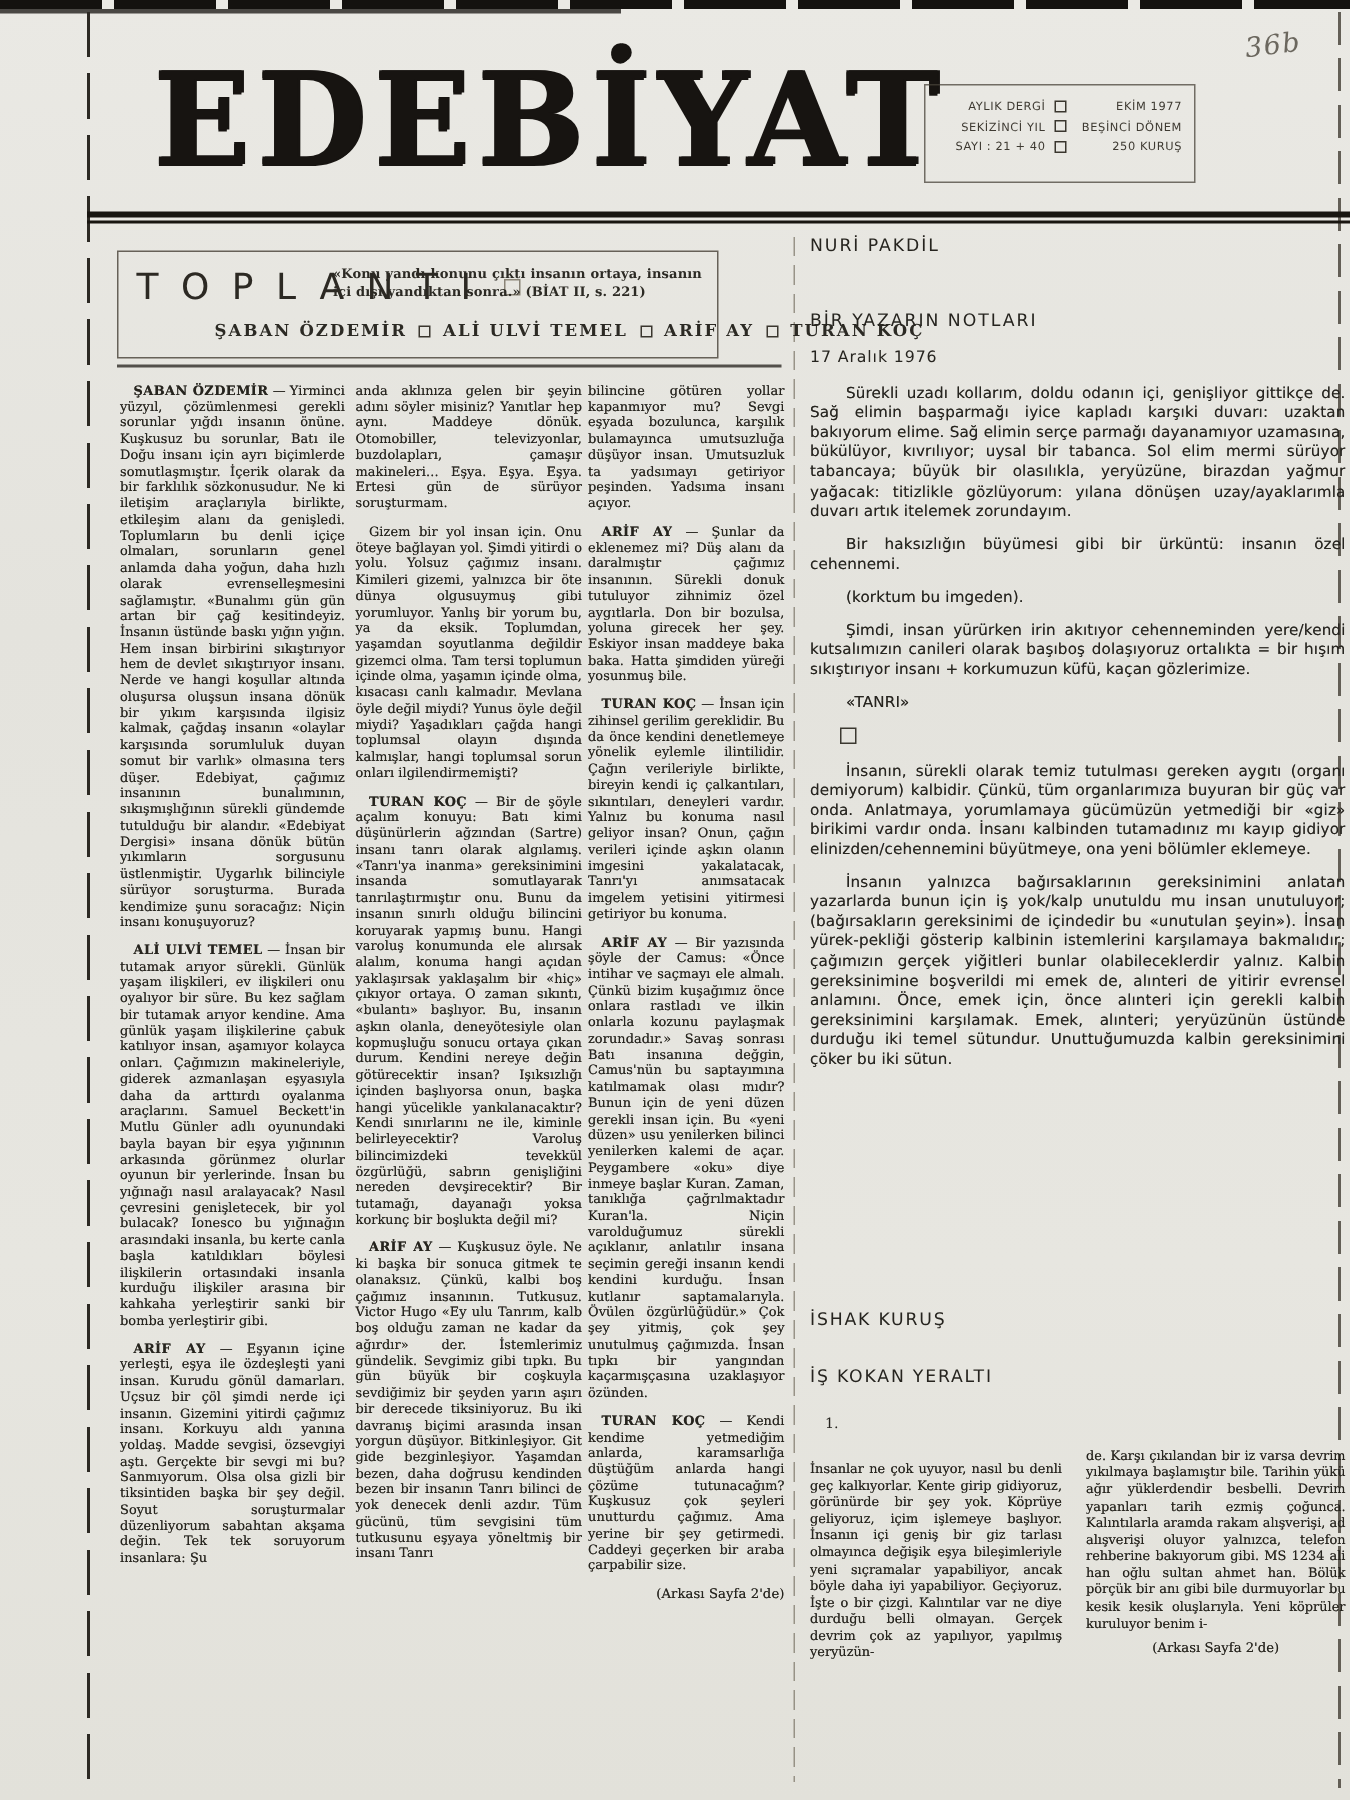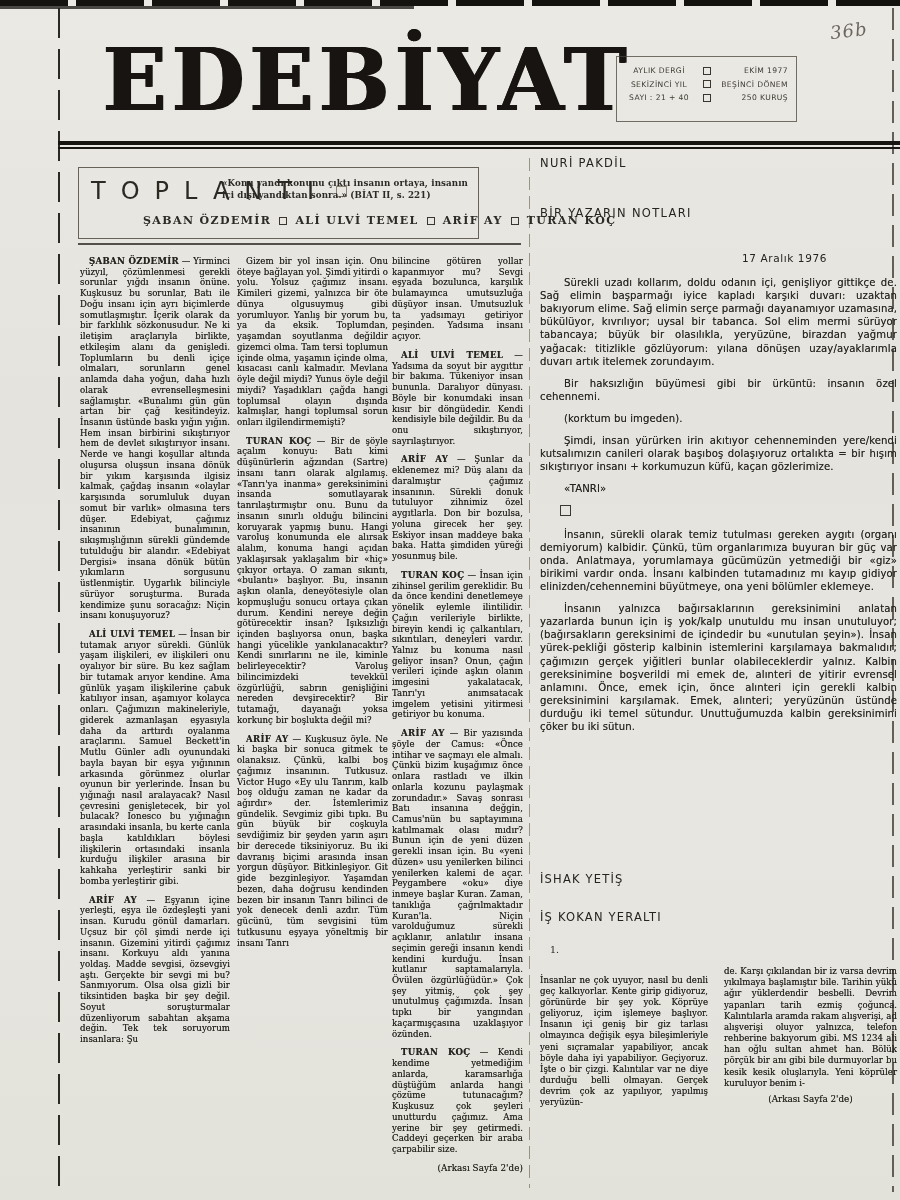--- a/index.html
+++ b/index.html
@@ -23,21 +23,21 @@
         color:#6b675e;transform:rotate(-7deg);letter-spacing:1px;}
 
   
   .masthead{position:absolute;left:102px;top:30px;margin:0;font-size:84px;font-weight:bold;
             letter-spacing:5px;color:#171411;transform:scaleY(1.02);
             text-shadow:1.6px 0 0 #171411,0 .8px 0 #171411;white-space:nowrap;}
   .infobox{position:absolute;left:616px;top:56px;width:181px;height:66px;
            border:1px solid rgba(72,67,58,.75);padding:9px 8px 0 4px;
            font-family:"DejaVu Sans",sans-serif;font-size:7.6px;color:#3e3a32;letter-spacing:.4px;}
   .inforow{display:flex;align-items:center;justify-content:flex-start;margin-bottom:4.5px;}
-  .il{width:76px;text-align:center;}
+  .il{width:76px;text-align:right;}
   .iv{flex:1;text-align:right;}
   .sq{display:inline-block;width:8px;height:8px;border:1.3px solid #3a362e;margin:0 6px;flex:none;}
   .rule-double{position:absolute;left:58px;top:141px;width:842px;}
   .rule-double .r1{height:4px;background:#181510;}
   .rule-double .r2{height:2px;background:#181510;margin-top:2px;}
 
   
   .topbox{position:absolute;left:78px;top:167px;width:401px;height:72px;
           border:1px solid rgba(70,64,54,.8);padding:9px 10px 0 12px;}
   .toptitle{font-family:"DejaVu Sans",sans-serif;font-size:24px;letter-spacing:15px;
@@ -59,21 +59,21 @@
   .col3{left:392px;width:131px;}
   .blk{margin:0 0 8px 0;text-indent:9px;}
   .noind{text-indent:0;}
   .spk{font-weight:bold;letter-spacing:.3px;}
   .cont{text-align:right;font-weight:normal;font-size:8.8px;margin-top:6px;}
 
   
   .notes{position:absolute;left:540px;top:156px;width:357px;font-family:"DejaVu Sans",sans-serif;color:#26241f;}
   .notes .author,.notes .title{margin:0;font-size:11.5px;font-weight:400;letter-spacing:1.3px;}
   .notes .title{margin-top:36px;}
-  .notes .date{margin-top:32px;text-align:right;padding-right:70px;font-size:10.5px;letter-spacing:.6px;}
+  .notes .date{margin-top:12px;padding-right:70px;font-size:10.5px;letter-spacing:.6px;}
   .notes .body{margin-top:12px;}
   .notes p{margin:0 0 9px 0;font-size:10.1px;line-height:1.3;text-align:justify;
            text-indent:24px;letter-spacing:.1px;text-shadow:0 0 .35px rgba(38,36,31,.6);}
   .sqdiv{width:11px;height:11px;border:1.5px solid #3b3830;margin:8px 0 12px 20px;}
 
   
   .caves{position:absolute;left:540px;top:872px;width:357px;font-family:"DejaVu Sans",sans-serif;color:#26241f;}
   .caves .author,.caves .t1,.caves .t2{margin:0;font-size:11.5px;font-weight:400;letter-spacing:1.2px;}
   .caves .t1{margin-top:24px;}
   .caves .t2{margin-top:7px;}
@@ -139,28 +139,28 @@
   </div>
   <div class="topbox-rule"></div>
 
   <div class="col col1">
     <p class="blk"><b class="spk">ŞABAN ÖZDEMİR</b><span> — Yirminci yüzyıl, çözümlenmesi gerekli sorunlar yığdı insanın önüne. Kuşkusuz bu sorunlar, Batı ile Doğu insanı için ayrı biçimlerde somutlaşmıştır. İçerik olarak da bir farklılık sözkonusudur. Ne ki iletişim araçlarıyla birlikte, etkileşim alanı da genişledi. Toplumların bu denli içiçe olmaları, sorunların genel anlamda daha yoğun, daha hızlı olarak evrenselleşmesini sağlamıştır. «Bunalımı gün gün artan bir çağ kesitindeyiz. İnsanın üstünde baskı yığın yığın. Hem insan birbirini sıkıştırıyor hem de devlet sıkıştırıyor insanı. Nerde ve hangi koşullar altında oluşursa oluşsun insana dönük bir yıkım karşısında ilgisiz kalmak, çağdaş insanın «olaylar karşısında sorumluluk duyan somut bir varlık» olmasına ters düşer. Edebiyat, çağımız insanının bunalımının, sıkışmışlığının sürekli gündemde tutulduğu bir alandır. «Edebiyat Dergisi» insana dönük bütün yıkımların sorgusunu üstlenmiştir. Uygarlık bilinciyle sürüyor soruşturma. Burada kendimize şunu soracağız: Niçin insanı konuşuyoruz?</span></p>
     <p class="blk"><b class="spk">ALİ ULVİ TEMEL</b><span> — İnsan bir tutamak arıyor sürekli. Günlük yaşam ilişkileri, ev ilişkileri onu oyalıyor bir süre. Bu kez sağlam bir tutamak arıyor kendine. Ama günlük yaşam ilişkilerine çabuk katılıyor insan, aşamıyor kolayca onları. Çağımızın makineleriyle, giderek azmanlaşan eşyasıyla daha da arttırdı oyalanma araçlarını. Samuel Beckett'in Mutlu Günler adlı oyunundaki bayla bayan bir eşya yığınının arkasında görünmez olurlar oyunun bir yerlerinde. İnsan bu yığınağı nasıl aralayacak? Nasıl çevresini genişletecek, bir yol bulacak? Ionesco bu yığınağın arasındaki insanla, bu kerte canla başla katıldıkları böylesi ilişkilerin ortasındaki insanla kurduğu ilişkiler arasına bir kahkaha yerleştirir sanki bir bomba yerleştirir gibi.</span></p>
     <p class="blk"><b class="spk">ARİF AY</b><span> — Eşyanın içine yerleşti, eşya ile özdeşleşti yani insan. Kurudu gönül damarları. Uçsuz bir çöl şimdi nerde içi insanın. Gizemini yitirdi çağımız insanı. Korkuyu aldı yanına yoldaş. Madde sevgisi, özsevgiyi aştı. Gerçekte bir sevgi mi bu? Sanmıyorum. Olsa olsa gizli bir tiksintiden başka bir şey değil. Soyut soruşturmalar düzenliyorum sabahtan akşama değin. Tek tek soruyorum insanlara: Şu</span></p>
   </div>
 
   <div class="col col2">
+    <p class="blk noind"><span>anda aklınıza gelen bir şeyin adını söyler misiniz? Yanıtlar hep aynı. Maddeye dönük. Otomobiller, televizyonlar, buzdolapları, çamaşır makineleri... Eşya. Eşya. Eşya. Ertesi gün de sürüyor soruşturmam.</span></p>
     <p class="blk"><span>Gizem bir yol insan için. Onu öteye bağlayan yol. Şimdi yitirdi o yolu. Yolsuz çağımız insanı. Kimileri gizemi, yalnızca bir öte dünya olgusuymuş gibi yorumluyor. Yanlış bir yorum bu, ya da eksik. Toplumdan, yaşamdan soyutlanma değildir gizemci olma. Tam tersi toplumun içinde olma, yaşamın içinde olma, kısacası canlı kalmadır. Mevlana öyle değil miydi? Yunus öyle değil miydi? Yaşadıkları çağda hangi toplumsal olayın dışında kalmışlar, hangi toplumsal sorun onları ilgilendirmemişti?</span></p>
     <p class="blk"><b class="spk">TURAN KOÇ</b><span> — Bir de şöyle açalım konuyu: Batı kimi düşünürlerin ağzından (Sartre) insanı tanrı olarak algılamış. «Tanrı'ya inanma» gereksinimini insanda somutlayarak tanrılaştırmıştır onu. Bunu da insanın sınırlı olduğu bilincini koruyarak yapmış bunu. Hangi varoluş konumunda ele alırsak alalım, konuma hangi açıdan yaklaşırsak yaklaşalım bir «hiç» çıkıyor ortaya. O zaman sıkıntı, «bulantı» başlıyor. Bu, insanın aşkın olanla, deneyötesiyle olan kopmuşluğu sonucu ortaya çıkan durum. Kendini nereye değin götürecektir insan? Işıksızlığı içinden başlıyorsa onun, başka hangi yücelikle yankılanacaktır? Kendi sınırlarını ne ile, kiminle belirleyecektir? Varoluş bilincimizdeki tevekkül özgürlüğü, sabrın genişliğini nereden devşirecektir? Bir tutamağı, dayanağı yoksa korkunç bir boşlukta değil mi?</span></p>
     <p class="blk"><b class="spk">ARİF AY</b><span> — Kuşkusuz öyle. Ne ki başka bir sonuca gitmek te olanaksız. Çünkü, kalbi boş çağımız insanının. Tutkusuz. Victor Hugo «Ey ulu Tanrım, kalb boş olduğu zaman ne kadar da ağırdır» der. İstemlerimiz gündelik. Sevgimiz gibi tıpkı. Bu gün büyük bir coşkuyla sevdiğimiz bir şeyden yarın aşırı bir derecede tiksiniyoruz. Bu iki davranış biçimi arasında insan yorgun düşüyor. Bitkinleşiyor. Git gide bezginleşiyor. Yaşamdan bezen, daha doğrusu kendinden bezen bir insanın Tanrı bilinci de yok denecek denli azdır. Tüm gücünü, tüm sevgisini tüm tutkusunu eşyaya yöneltmiş bir insanı Tanrı</span></p>
   </div>
 
   <div class="col col3">
     <p class="blk noind"><span>bilincine götüren yollar kapanmıyor mu? Sevgi eşyada bozulunca, karşılık bulamayınca umutsuzluğa düşüyor insan. Umutsuzluk ta yadsımayı getiriyor peşinden. Yadsıma insanı açıyor.</span></p>
-    <p class="blk"><b class="spk">ALİ ULVİ TEMEL</b><span> — Yadsıma da soyut bir aygıttır bir bakıma. Tükeniyor insan bununla. Daralıyor dünyası. Böyle bir konumdaki insan kısır bir döngüdedir. Kendi kendisiyle bile değildir. Bu da onu sıkıştırıyor, sayrılaştırıyor.</span></p>
     <p class="blk"><b class="spk">ARİF AY</b><span> — Şunlar da eklenemez mi? Düş alanı da daralmıştır çağımız insanının. Sürekli donuk tutuluyor zihnimiz özel aygıtlarla. Don bir bozulsa, yoluna girecek her şey. Eskiyor insan maddeye baka baka. Hatta şimdiden yüreği yosunmuş bile.</span></p>
     <p class="blk"><b class="spk">TURAN KOÇ</b><span> — İnsan için zihinsel gerilim gereklidir. Bu da önce kendini denetlemeye yönelik eylemle ilintilidir. Çağın verileriyle birlikte, bireyin kendi iç çalkantıları, sıkıntıları, deneyleri vardır. Yalnız bu konuma nasıl geliyor insan? Onun, çağın verileri içinde aşkın olanın imgesini yakalatacak, Tanrı'yı anımsatacak imgelem yetisini yitirmesi getiriyor bu konuma.</span></p>
     <p class="blk"><b class="spk">ARİF AY</b><span> — Bir yazısında şöyle der Camus: «Önce intihar ve saçmayı ele almalı. Çünkü bizim kuşağımız önce onlara rastladı ve ilkin onlarla kozunu paylaşmak zorundadır.» Savaş sonrası Batı insanına değgin, Camus'nün bu saptayımına katılmamak olası mıdır? Bunun için de yeni düzen gerekli insan için. Bu «yeni düzen» usu yenilerken bilinci yenilerken kalemi de açar. Peygambere «oku» diye inmeye başlar Kuran. Zaman, tanıklığa çağrılmaktadır Kuran'la. Niçin varolduğumuz sürekli açıklanır, anlatılır insana seçimin gereği insanın kendi kendini kurduğu. İnsan kutlanır saptamalarıyla. Övülen özgürlüğüdür.» Çok şey yitmiş, çok şey unutulmuş çağımızda. İnsan tıpkı bir yangından kaçarmışçasına uzaklaşıyor özünden.</span></p>
     <p class="blk"><b class="spk">TURAN KOÇ</b><span> — Kendi kendime yetmediğim anlarda, karamsarlığa düştüğüm anlarda hangi çözüme tutunacağım? Kuşkusuz çok şeyleri unutturdu çağımız. Ama yerine bir şey getirmedi. Caddeyi geçerken bir araba çarpabilir size.</span></p>
     <p class="cont">(Arkası Sayfa 2'de)</p>
   </div>
 
   <aside class="notes">
     <h2 class="author">NURİ PAKDİL</h2>
     <h3 class="title">BİR YAZARIN NOTLARI</h3>
@@ -171,21 +171,21 @@
       <p>(korktum bu imgeden).</p>
       <p>Şimdi, insan yürürken irin akıtıyor cehenneminden yere/kendi kutsalımızın canileri olarak başıboş dolaşıyoruz ortalıkta = bir hışım sıkıştırıyor insanı + korkumuzun küfü, kaçan gözlerimize.</p>
       <p>«TANRI»</p>
       <div class="sqdiv"></div>
       <p>İnsanın, sürekli olarak temiz tutulması gereken aygıtı (organı demiyorum) kalbidir. Çünkü, tüm organlarımıza buyuran bir güç var onda. Anlatmaya, yorumlamaya gücümüzün yetmediği bir «giz» birikimi vardır onda. İnsanı kalbinden tutamadınız mı kayıp gidiyor elinizden/cehennemini büyütmeye, ona yeni bölümler eklemeye.</p>
       <p>İnsanın yalnızca bağırsaklarının gereksinimini anlatan yazarlarda bunun için iş yok/kalp unutuldu mu insan unutuluyor; (bağırsakların gereksinimi de içindedir bu «unutulan şeyin»). İnsan yürek-pekliği gösterip kalbinin istemlerini karşılamaya bakmalıdır; çağımızın gerçek yiğitleri bunlar olabileceklerdir yalnız. Kalbin gereksinimine boşverildi mi emek de, alınteri de yitirir evrensel anlamını. Önce, emek için, önce alınteri için gerekli kalbin gereksinimini karşılamak. Emek, alınteri; yeryüzünün üstünde durduğu iki temel sütundur. Unuttuğumuzda kalbin gereksinimini çöker bu iki sütun.</p>
     </div>
   </aside>
 
   <section class="caves">
-    <h2 class="author">İSHAK YETİŞ</h2>
+    <h2 class="author">İSHAK KURUŞ</h2>
     <h3 class="t1">İŞ KOKAN YERALTI</h3>
     <div class="num">1.</div>
     <div class="pcols">
       <p class="pc pc1">İnsanlar ne çok uyuyor, nasıl bu denli geç kalkıyorlar. Kente girip gidiyoruz, görünürde bir şey yok. Köprüye geliyoruz, içim işlemeye başlıyor. İnsanın içi geniş bir giz tarlası olmayınca değişik eşya bileşimleriyle yeni sıçramalar yapabiliyor, ancak böyle daha iyi yapabiliyor. Geçiyoruz. İşte o bir çizgi. Kalıntılar var ne diye durduğu belli olmayan. Gerçek devrim çok az yapılıyor, yapılmış yeryüzün-</p>
       <div class="pc pc2">
         <span>de. Karşı çıkılandan bir iz varsa devrim yıkılmaya başlamıştır bile. Tarihin yükü ağır yüklerdendir besbelli. Devrim yapanları tarih ezmiş çoğunca. Kalıntılarla aramda rakam alışverişi, ad alışverişi oluyor yalnızca, telefon rehberine bakıyorum gibi. MS 1234 ali han oğlu sultan ahmet han. Bölük pörçük bir anı gibi bile durmuyorlar bu kesik kesik oluşlarıyla. Yeni köprüler kuruluyor benim i-</span>
         <p class="cont">(Arkası Sayfa 2'de)</p>
       </div>
     </div>
   </section>

